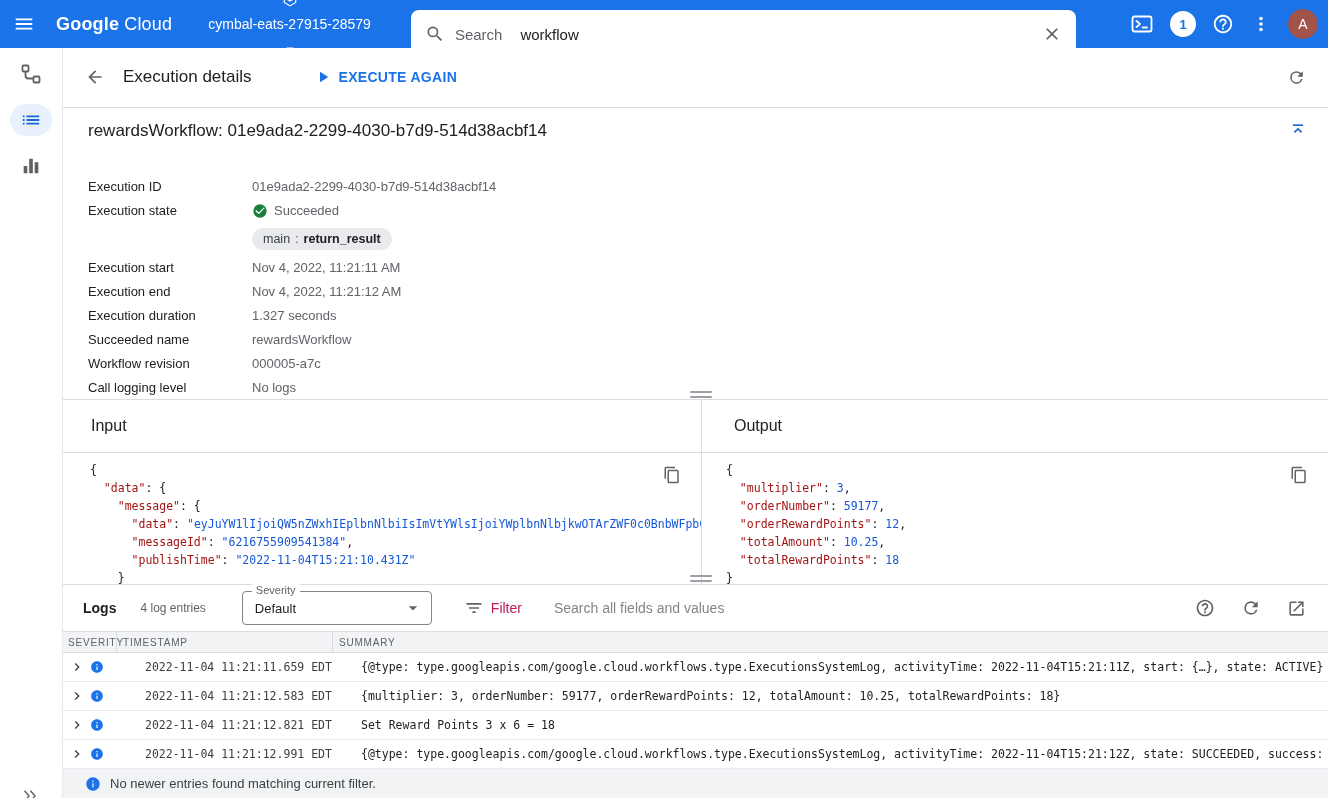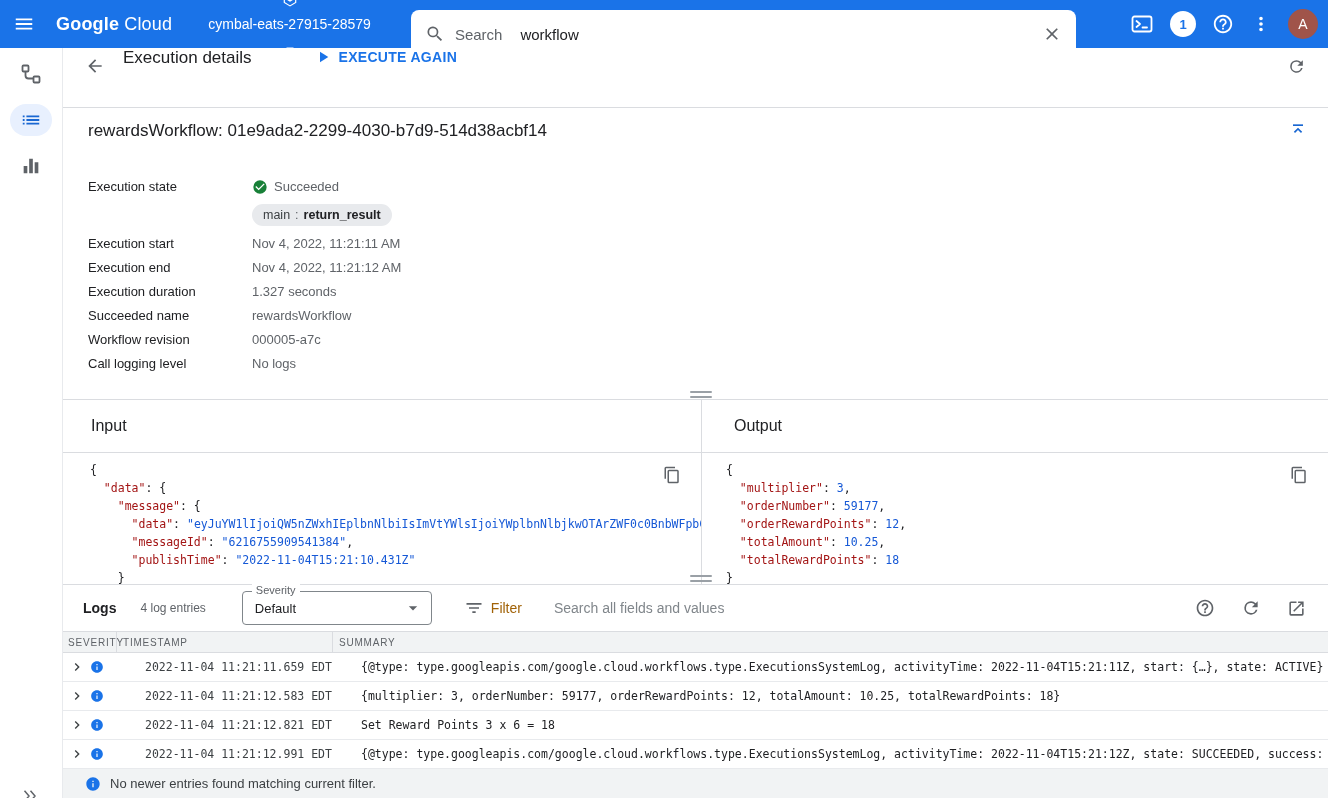--- a/index.html
+++ b/index.html
@@ -37,21 +37,21 @@
   .sidebar {
     width: 63px; border-right: 1px solid #e8eaed; position: relative;
     display:flex; flex-direction:column; align-items:center; padding-top: 10px; gap: 14px;
     overflow: hidden; background:#fff;
   }
   .navitem { width:42px; height:32px; display:flex; align-items:center; justify-content:center; border-radius:16px; cursor:pointer; }
   .navitem.active { background:#e8f0fe; }
   .sidebar-expand { position:absolute; bottom:-7px; left:20px; cursor:pointer; }
   .main { flex:1; display:flex; flex-direction:column; overflow:hidden; }
   
-  .page-header { height:60px; border-bottom:1px solid #dadce0; display:flex; align-items:flex-start; padding:0 14px 0 14px; }
+  .page-header { height:60px; border-bottom:1px solid #dadce0; display:flex; align-items:center; padding:0 14px 0 14px; }
   .back-btn { width:36px; height:36px; border-radius:50%; }
   .page-title { font-size:17px; color:#202124; margin-left:10px; font-weight:400; }
   .execute-again { display:flex; align-items:center; gap:7px; margin-left:62px; color:#1a73e8; font-size:14px; font-weight:600; letter-spacing:.3px; cursor:pointer; background:none; border:none; }
   .header-refresh { margin-left:auto; width:36px; height:36px; border-radius:50%; }
   
   .exec-heading { height:47px; display:flex; align-items:center; padding:0 14px 0 25px; }
   .exec-heading .txt { font-size:17px; color:#202124; }
   .collapse-btn { margin-left:auto; width:32px; height:32px; }
   
   .details { height:245px; padding:20px 0 0 25px; overflow:hidden; }
@@ -86,21 +86,21 @@
   .drag-handle.bottom { bottom:2px; }
   
   .logs-toolbar { height:46px; display:flex; align-items:center; padding:0 14px 0 20px; }
   .logs-title { font-size:14px; font-weight:700; color:#202124; }
   .logs-count { font-size:12px; color:#5f6368; margin-left:24px; }
   .severity-select { position:relative; margin-left:36px; width:190px; height:34px; border:1px solid #80868b; border-radius:4px; display:flex; align-items:center; padding:0 8px 0 12px; cursor:pointer; background:#fff; }
   .severity-select .flabel { position:absolute; top:-8px; left:9px; background:#fff; padding:0 4px; font-size:11px; color:#5f6368; }
   .severity-select .sval { font-size:13px; color:#202124; }
   .severity-select .caret { margin-left:auto; }
   .filter-ctl { display:flex; align-items:center; gap:7px; margin-left:32px; cursor:pointer; background:none; border:none; }
-  .filter-ctl span { font-size:14px; color:#a16207; }
+  .filter-ctl span { font-size:14px; color:#be185d; }
   .logs-search { margin-left:32px; flex:1; border:none; outline:none; font-size:14px; color:#202124; font-family:"Liberation Sans", sans-serif; }
   .logs-search::placeholder { color:#80868b; }
   .logs-tools { display:flex; align-items:center; gap:26px; margin-left:12px; padding-right:8px; }
   .log-header { height:22px; background:#f1f3f4; border-top:1px solid #dadce0; border-bottom:1px solid #dadce0; display:flex; align-items:center; font-size:10px; letter-spacing:.8px; color:#5f6368; }
   .col-sev { width:54px; padding-left:5px; }
   .col-time { width:216px; padding-left:6px; }
   .col-sum { flex:1; padding-left:6px; overflow:hidden; white-space:nowrap; }
   .log-header .col-sev, .log-header .col-time { border-right:1px solid #dadce0; height:100%; display:flex; align-items:center; }
   .log-row { height:29px; border-bottom:1px solid #e8eaed; display:flex; align-items:center; cursor:pointer; }
   .log-row .col-sev { display:flex; align-items:center; gap:5px; padding-left:6px; }
@@ -241,20 +241,24 @@
         <button class="iconbtn collapse-btn">
           <svg viewBox="0 0 24 24" width="20" height="20" fill="#1967d2">
               <path d="M6 4h12v2H6z"></path>
               <path d="M12 8l-5 5 1.41 1.41L12 10.83l3.59 3.58L17 13z"></path>
             </svg>
         </button>
       </div>
 
       <div class="details">
         <div class="drow">
+          <span class="lbl">Execution ID</span>
+          <span class="val">01e9ada2-2299-4030-b7d9-514d38acbf14</span>
+        </div>
+        <div class="drow">
           <span class="lbl">Execution state</span>
           <span class="state-val">
             <span>
               <svg viewBox="0 0 24 24" width="16" height="16" fill="#188038">
                   <path d="M12 2a10 10 0 1 0 10 10A10 10 0 0 0 12 2zm-2 15-5-5 1.41-1.41L10 14.17l7.59-7.59L19 8z"></path>
                 </svg>
             </span>
             <span>Succeeded</span>
           </span>
         </div>

